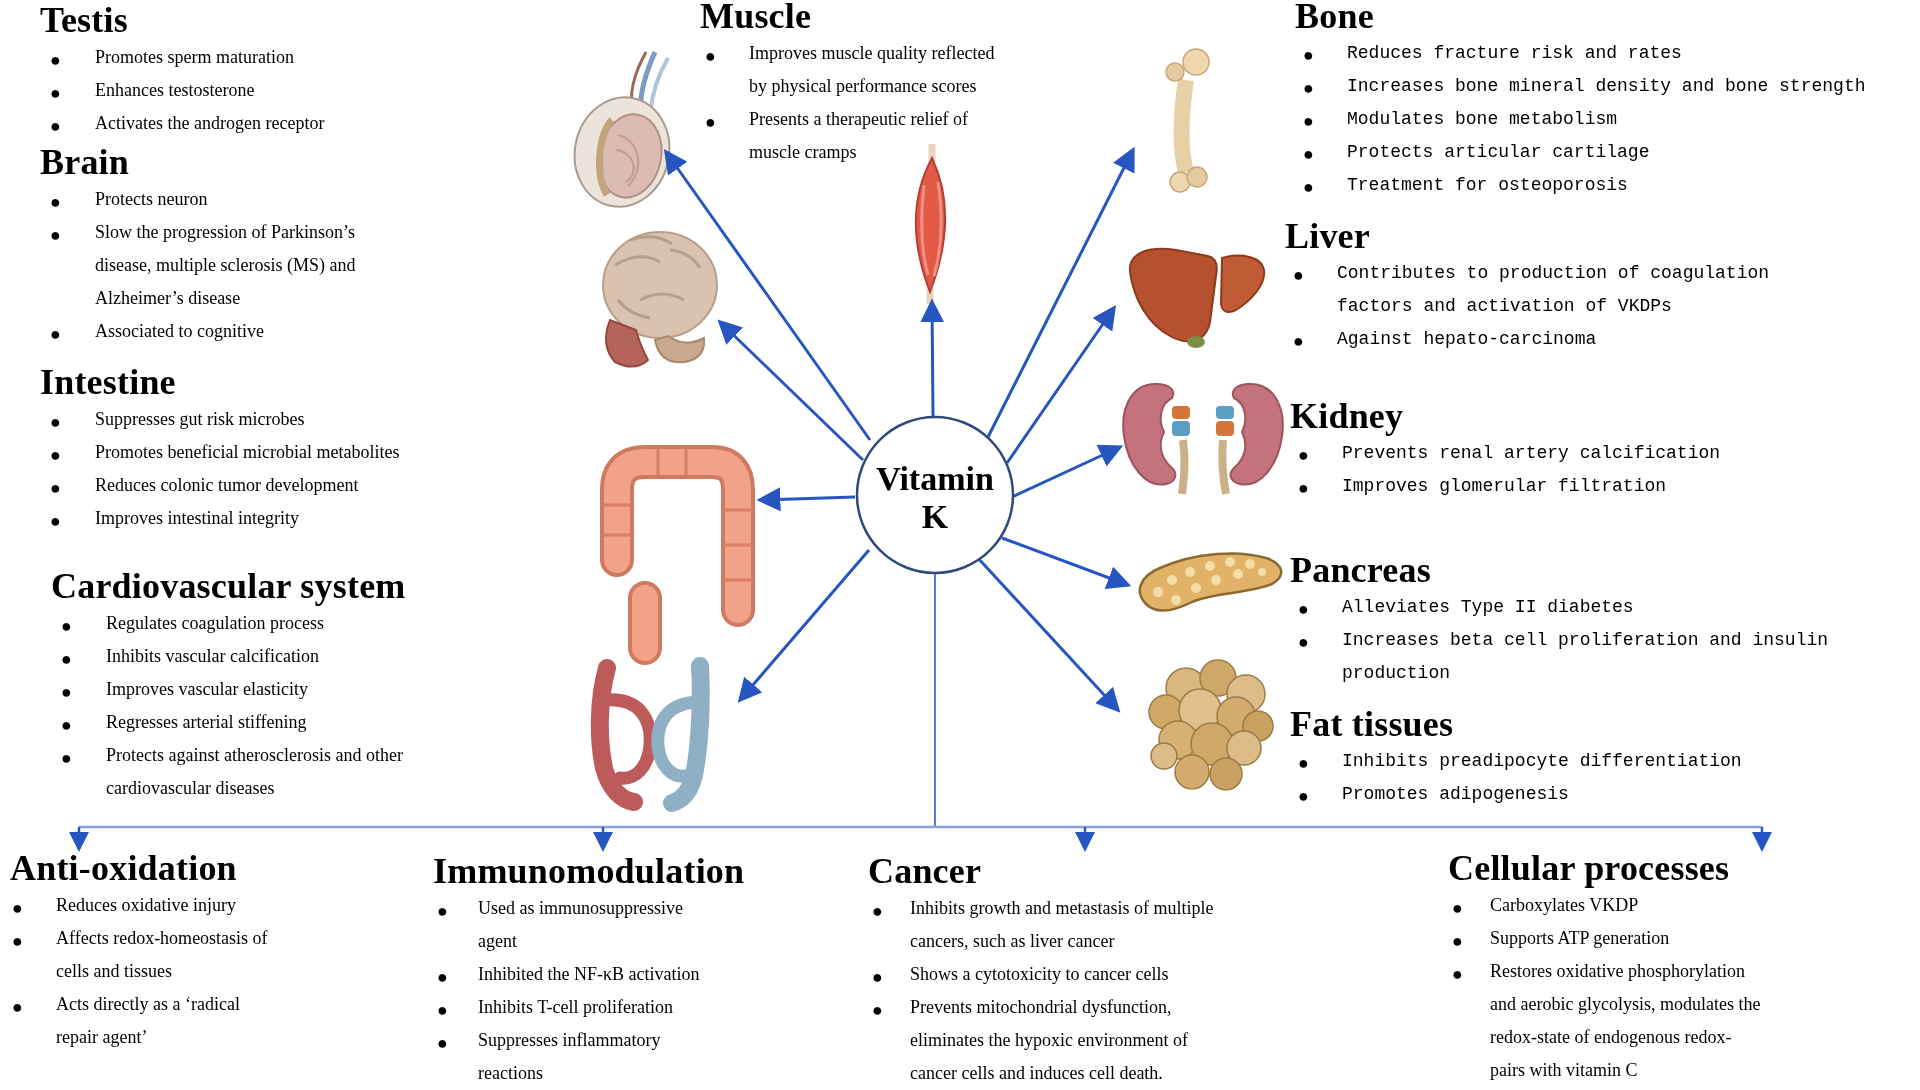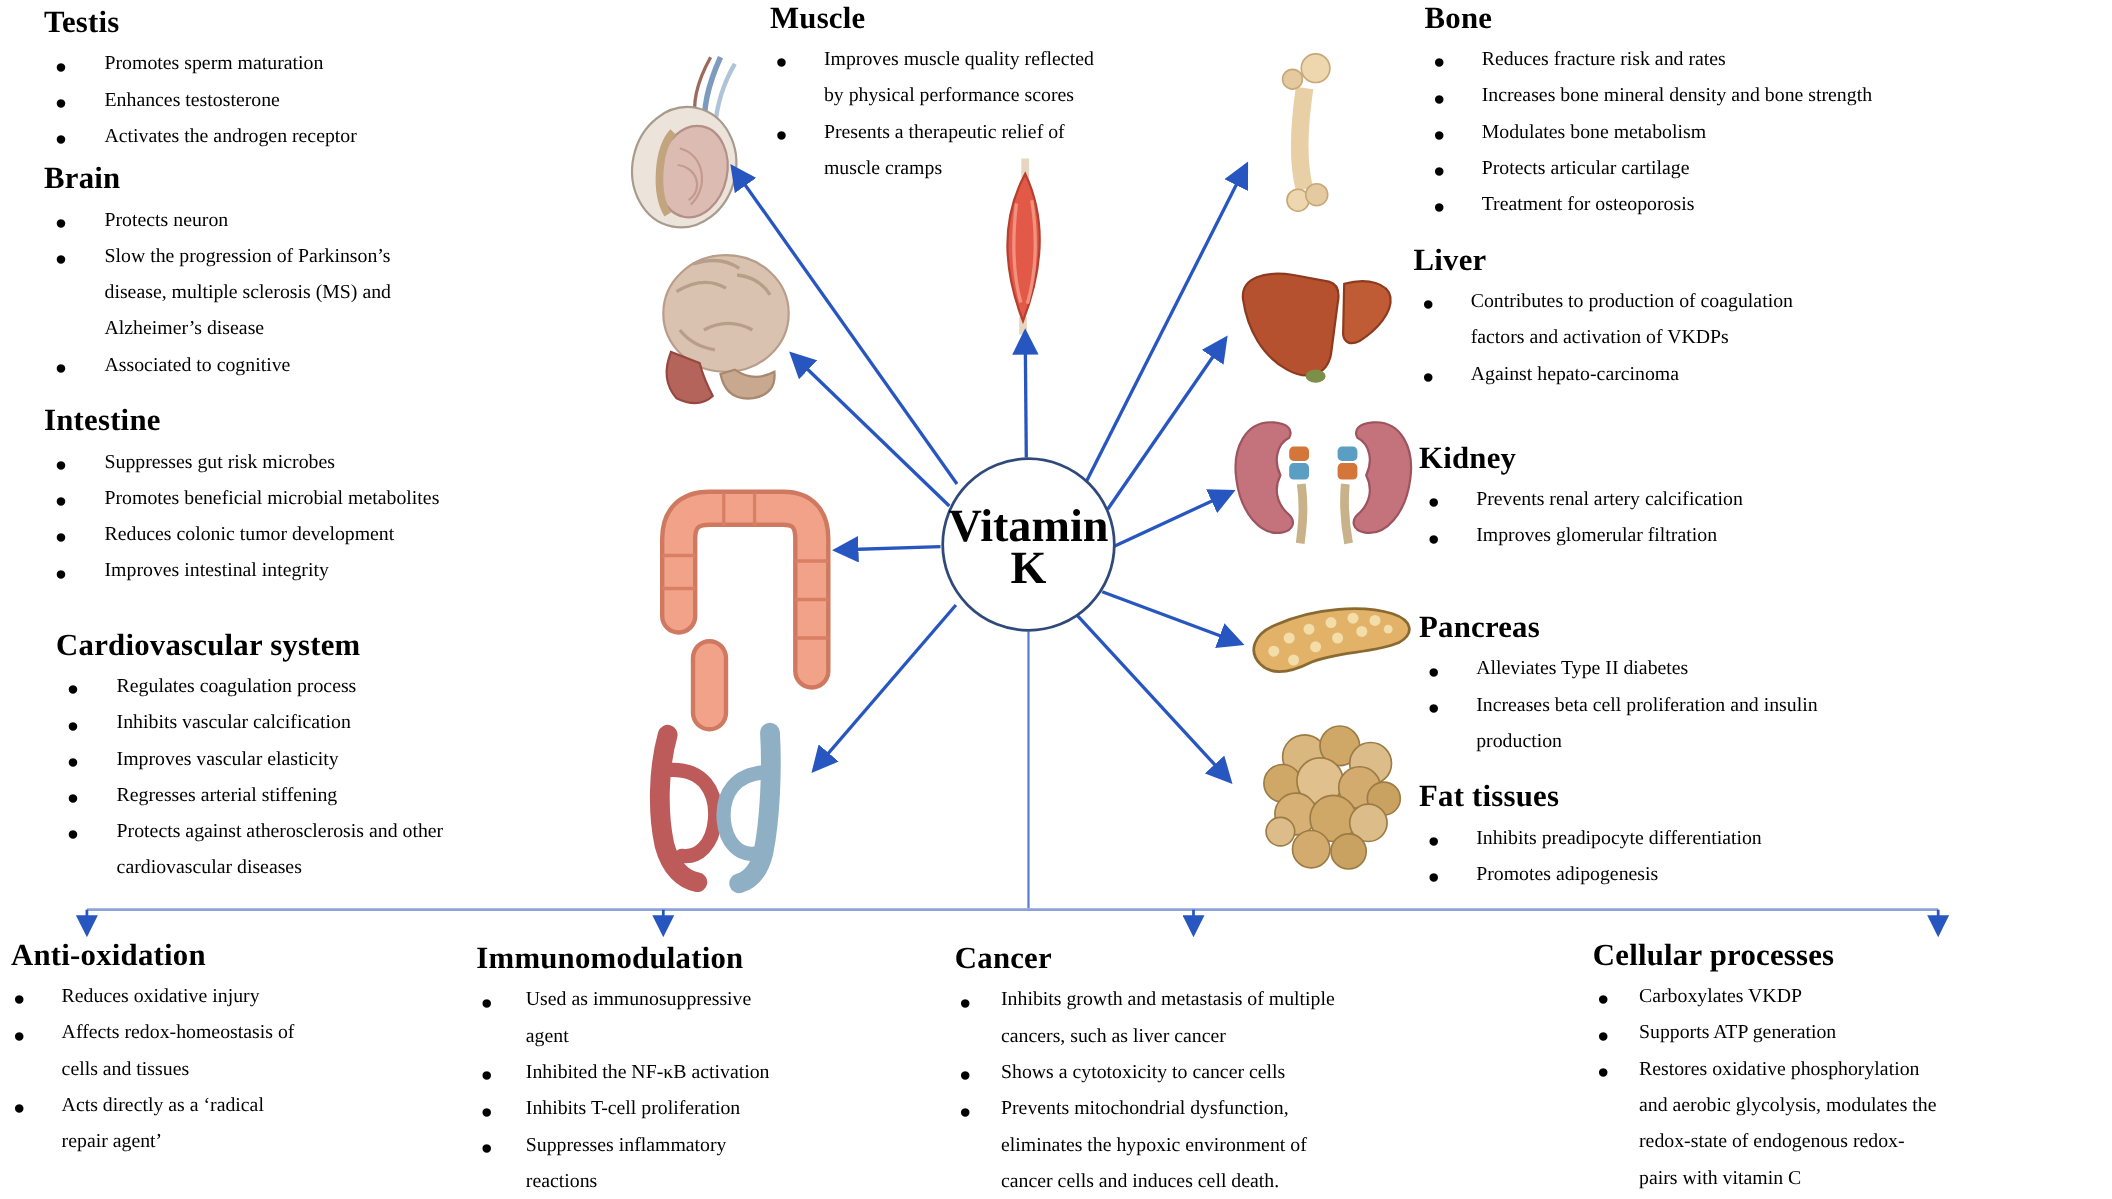--- a/index.html
+++ b/index.html
@@ -2,42 +2,42 @@
 <html><head>
 <meta charset="utf-8">
 <style>
   html,body { margin:0; padding:0; background:#ffffff; }
   .stage {
     position:relative; width:1920px; height:1090px; background:#ffffff;
     font-family:"Liberation Serif", serif; color:#000; overflow:hidden;
   }
   .artwork { position:absolute; left:0; top:0; width:1920px; height:1090px; pointer-events:none; }
   .sec { position:absolute; }
-  .sec h2 { font-size:28px; font-weight:bold; margin:0 0 4px 0; line-height:33px; letter-spacing:0.2px; }
+  .sec h2 { font-size:36px; font-weight:bold; margin:0 0 4px 0; line-height:33px; letter-spacing:0.2px; }
   .sec ul { list-style:none; margin:0; padding:0; }
   .sec li { position:relative; font-size:18px; line-height:33px; }
   .sec li .line { white-space:nowrap; }
   .sec li::before { content:"●"; position:absolute; font-size:18px; top:3px; }
   
   .col-main li { padding-left:55px; }
   .col-main li::before { left:10px; }
-  .col-right li { padding-left:52px; }
+  .col-right li { padding-left:52px;font-family:Liberation Mono, monospace; }
   .col-right li::before { left:8px; }
   .col-muscle li { padding-left:49px; }
   .col-muscle li::before { left:5px; }
   
   .col-b1 li { padding-left:46px; }
   .col-b1 li::before { left:2px; }
   .col-b2 li { padding-left:45px; }
   .col-b2 li::before { left:4px; }
   .col-b3 li { padding-left:42px; }
   .col-b3 li::before { left:4px; }
   .center-label {
     position:absolute; left:835px; top:460px; width:200px; text-align:center;
-    font-size:42px; font-weight:bold; line-height:38px;
+    font-size:34px; font-weight:bold; line-height:38px;
   }
   .center-label span { display:block; }
 </style>
 </head>
 <body>
 
 <div class="stage">
 
   <svg class="artwork" viewBox="0 0 1920 1090" aria-hidden="true">
     <defs>

